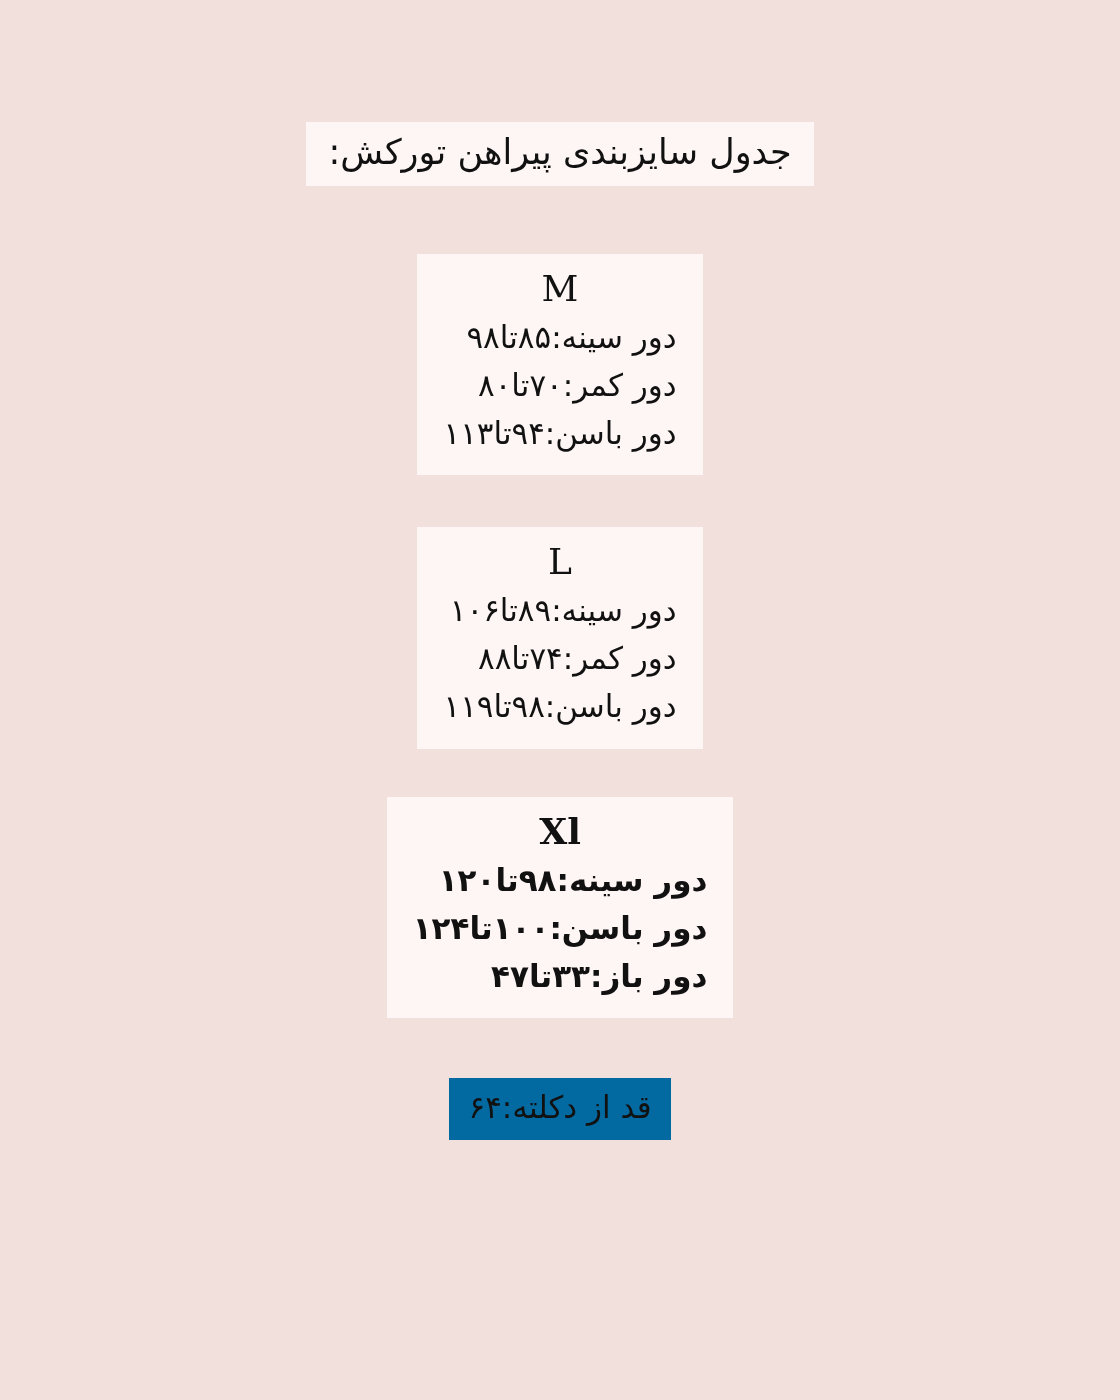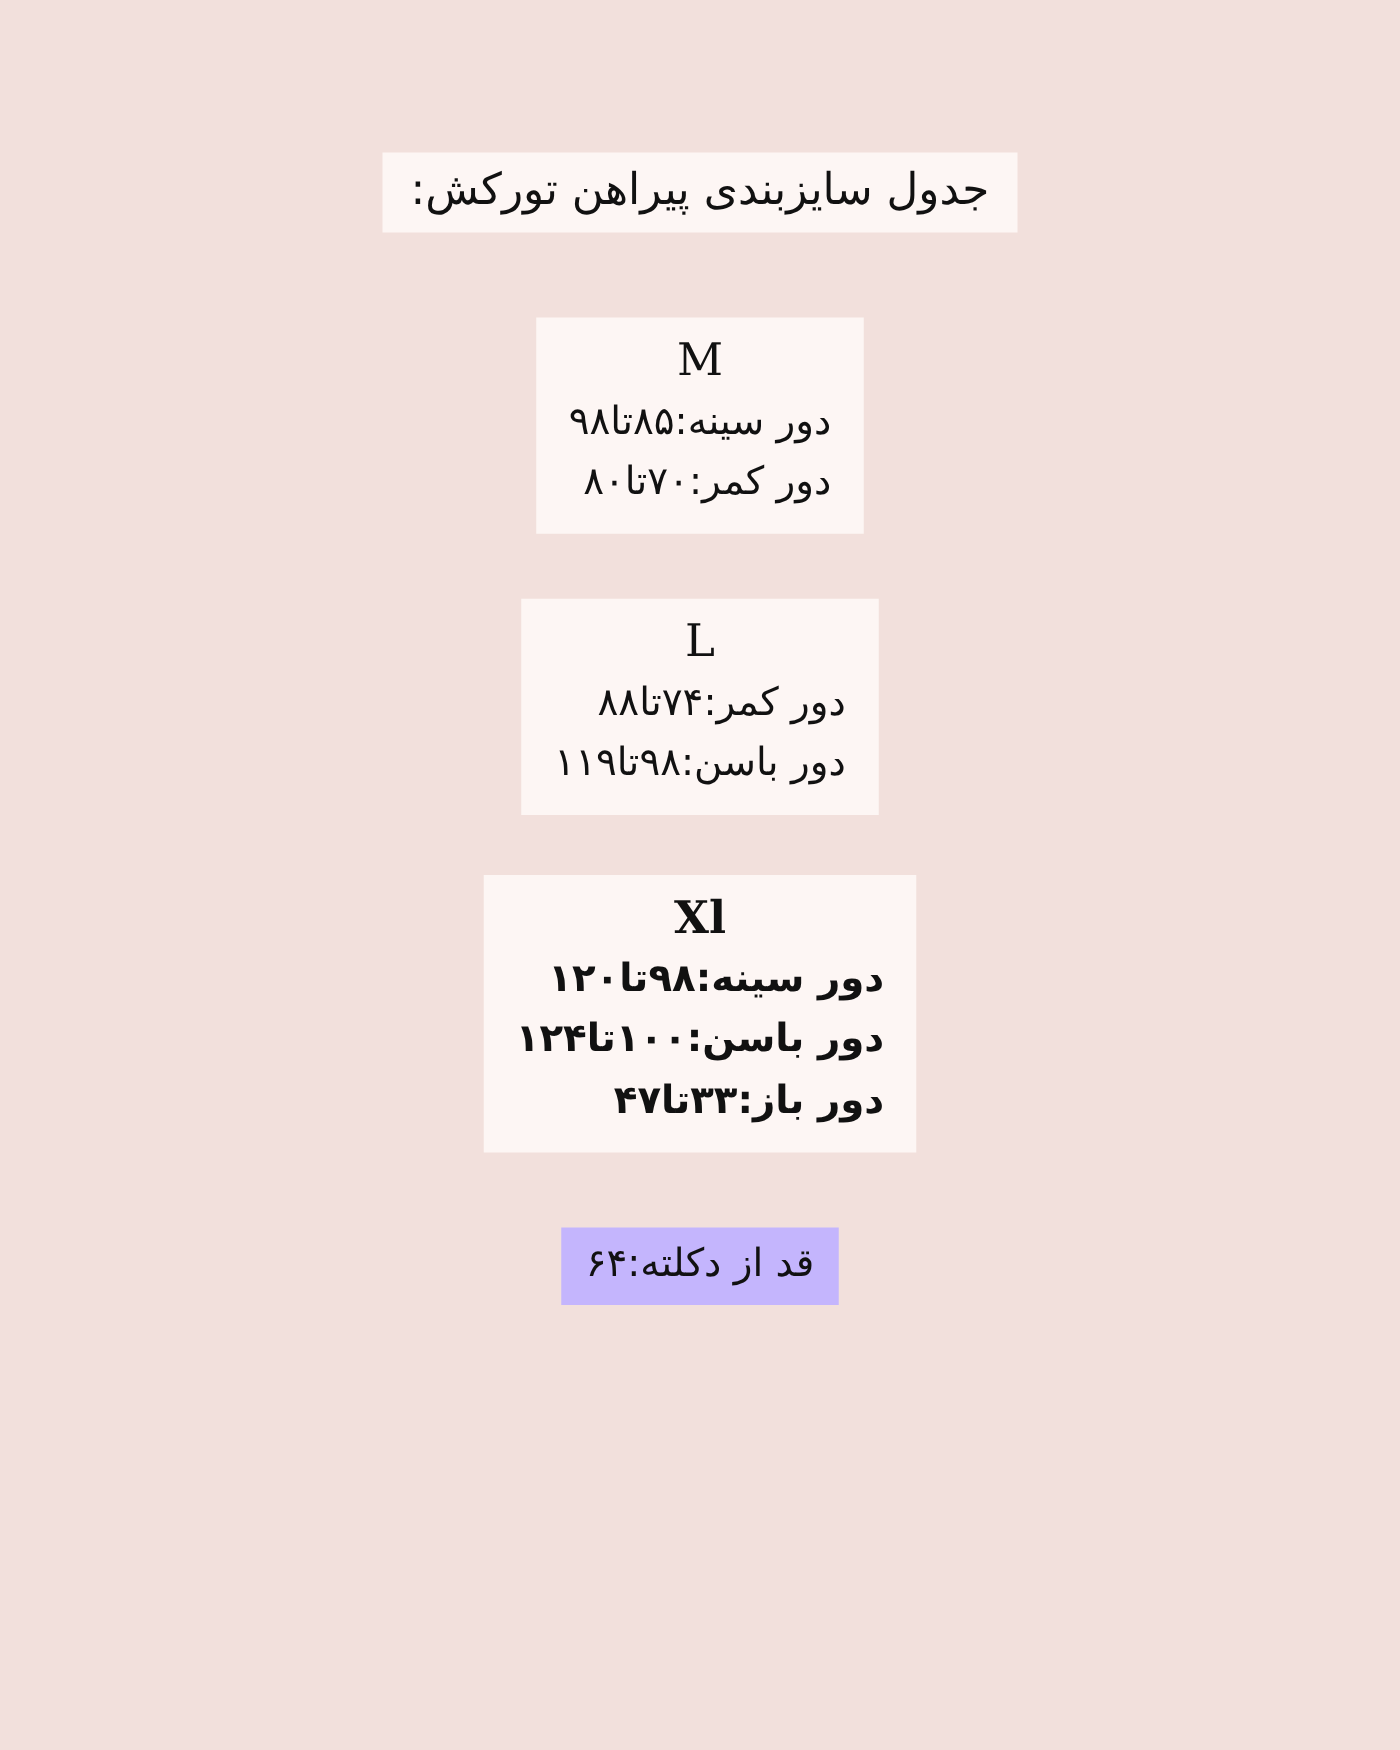--- a/index.html
+++ b/index.html
@@ -51,44 +51,46 @@
     line-height: 1.25;
     margin-bottom: 2px;
   }
   .measure-line {
     font-size: 31px;
     line-height: 1.55;
     direction: rtl;
     text-align: right;
   }
   .footer-box {
-    background: #c4b5fd;
+    background: #0369a1;
     color: #111111;
     font-size: 31px;
     line-height: 1.3;
     padding: 9px 20px 13px 20px;
     margin-top: 60px;
     white-space: nowrap;
   }
 </style>
 </head>
 <body>
 
 <div class="page">
 
   <div class="title-box">جدول سایزبندی پیراهن تورکش:</div>
 
   <div class="size-block m">
     <div class="size-label">M</div>
     <div class="measure-line">دور سینه:۸۵تا۹۸</div>
     <div class="measure-line">دور کمر:۷۰تا۸۰</div>
+    <div class="measure-line">دور باسن:۹۴تا۱۱۳</div>
   </div>
 
   <div class="size-block l">
     <div class="size-label">L</div>
+    <div class="measure-line">دور سینه:۸۹تا۱۰۶</div>
     <div class="measure-line">دور کمر:۷۴تا۸۸</div>
     <div class="measure-line">دور باسن:۹۸تا۱۱۹</div>
   </div>
 
   <div class="size-block xl">
     <div class="size-label">Xl</div>
     <div class="measure-line">دور سینه:۹۸تا۱۲۰</div>
     <div class="measure-line">دور باسن:۱۰۰تا۱۲۴</div>
     <div class="measure-line">دور باز:۳۳تا۴۷</div>
   </div>

